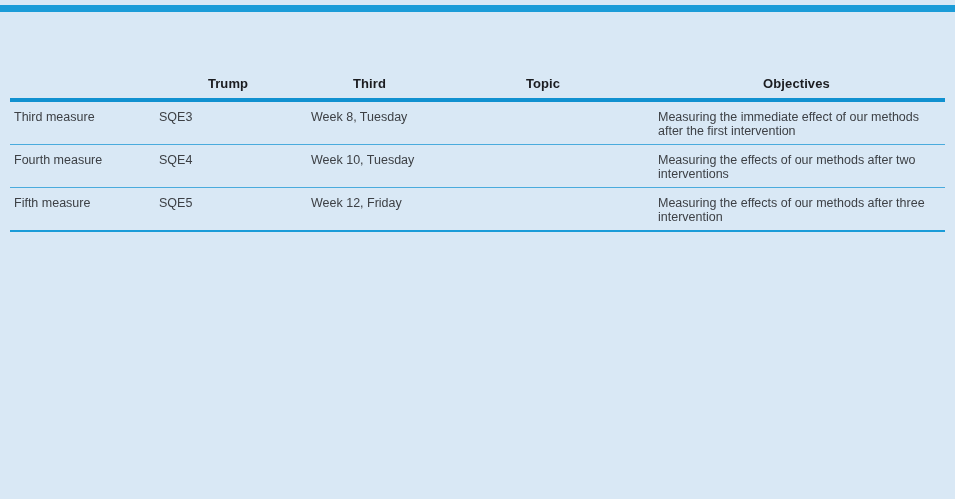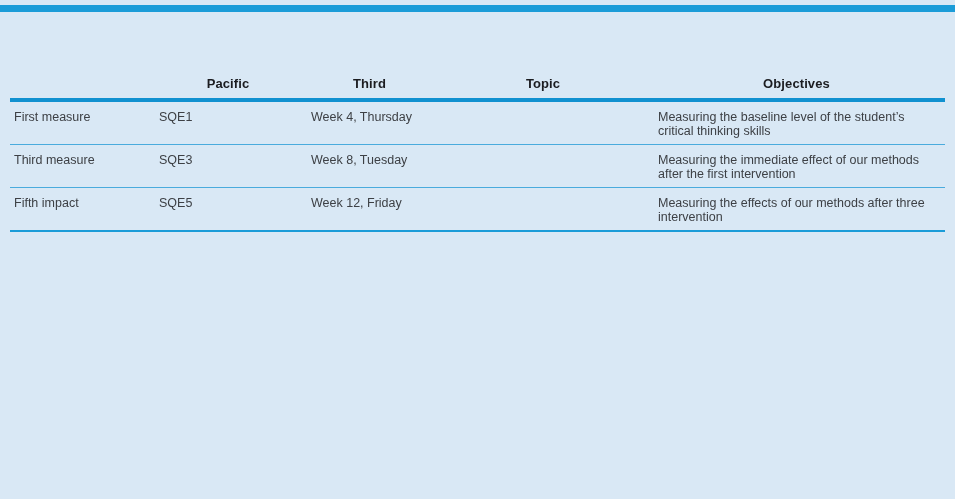--- a/index.html
+++ b/index.html
@@ -64,43 +64,43 @@
     <colgroup>
       <col class="c1">
         <col class="c2">
         <col class="c3">
         <col class="c4">
         <col class="c5">
     </colgroup>
     <thead>
       <tr>
         <th></th>
-        <th>Pacific</th>
+        <th>Trump</th>
         <th>Third</th>
         <th>Topic</th>
         <th>Objectives</th>
       </tr>
     </thead>
     <tbody>
-      <tr>
-        <td>First measure</td>
-        <td>SQE1</td>
-        <td>Week 4, Thursday</td>
-        <td></td>
-        <td>Measuring the baseline level of the student’s critical thinking skills</td>
-      </tr>
       <tr>
         <td>Third measure</td>
         <td>SQE3</td>
         <td>Week 8, Tuesday</td>
         <td></td>
         <td>Measuring the immediate effect of our methods after the first intervention</td>
       </tr>
       <tr>
-        <td>Fifth impact</td>
+        <td>Fourth measure</td>
+        <td>SQE4</td>
+        <td>Week 10, Tuesday</td>
+        <td></td>
+        <td>Measuring the effects of our methods after two interventions</td>
+      </tr>
+      <tr>
+        <td>Fifth measure</td>
         <td>SQE5</td>
         <td>Week 12, Friday</td>
         <td></td>
         <td>Measuring the effects of our methods after three intervention</td>
       </tr>
     </tbody>
   </table>
 </div>
 
 </body></html>

